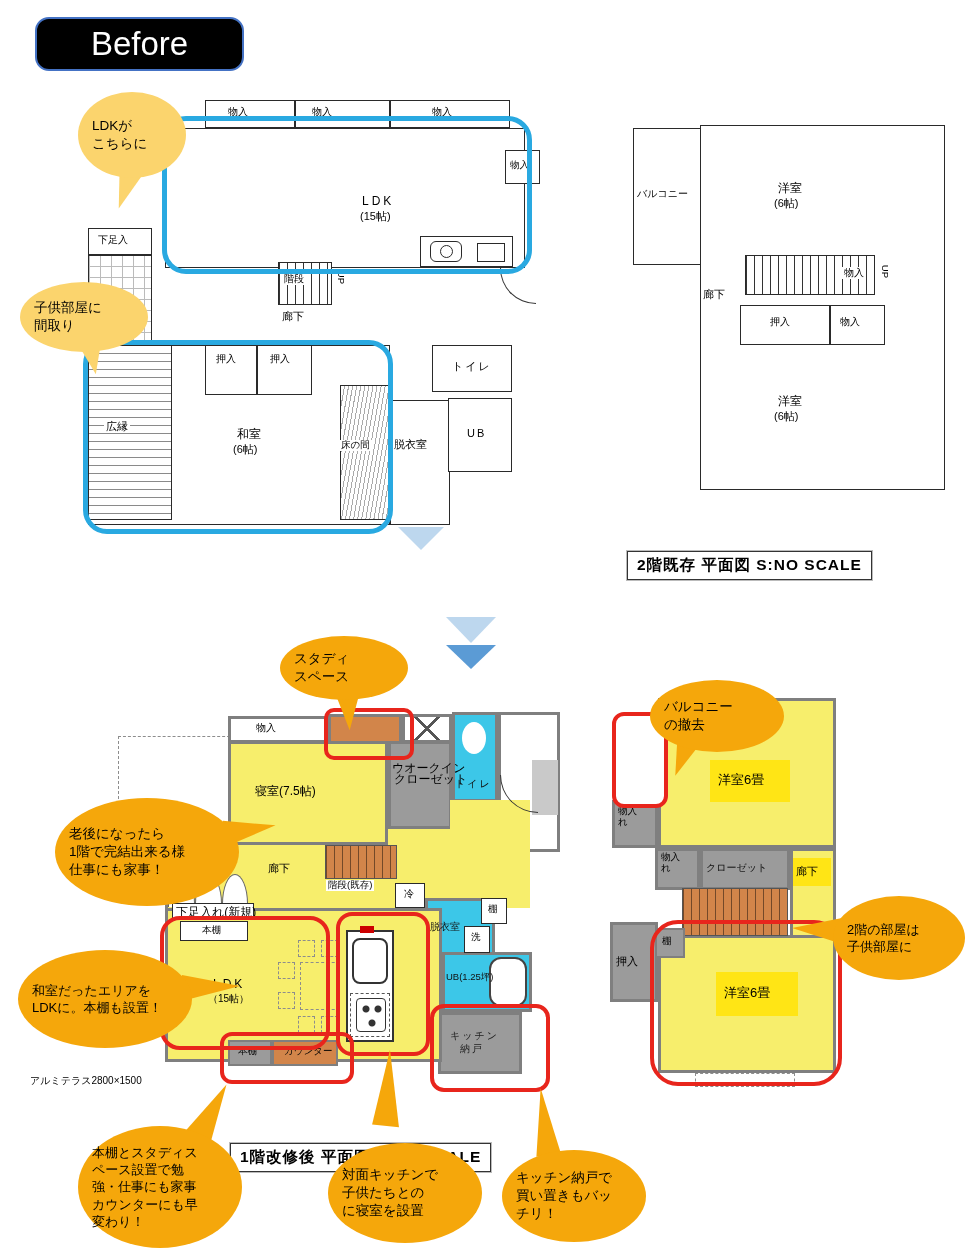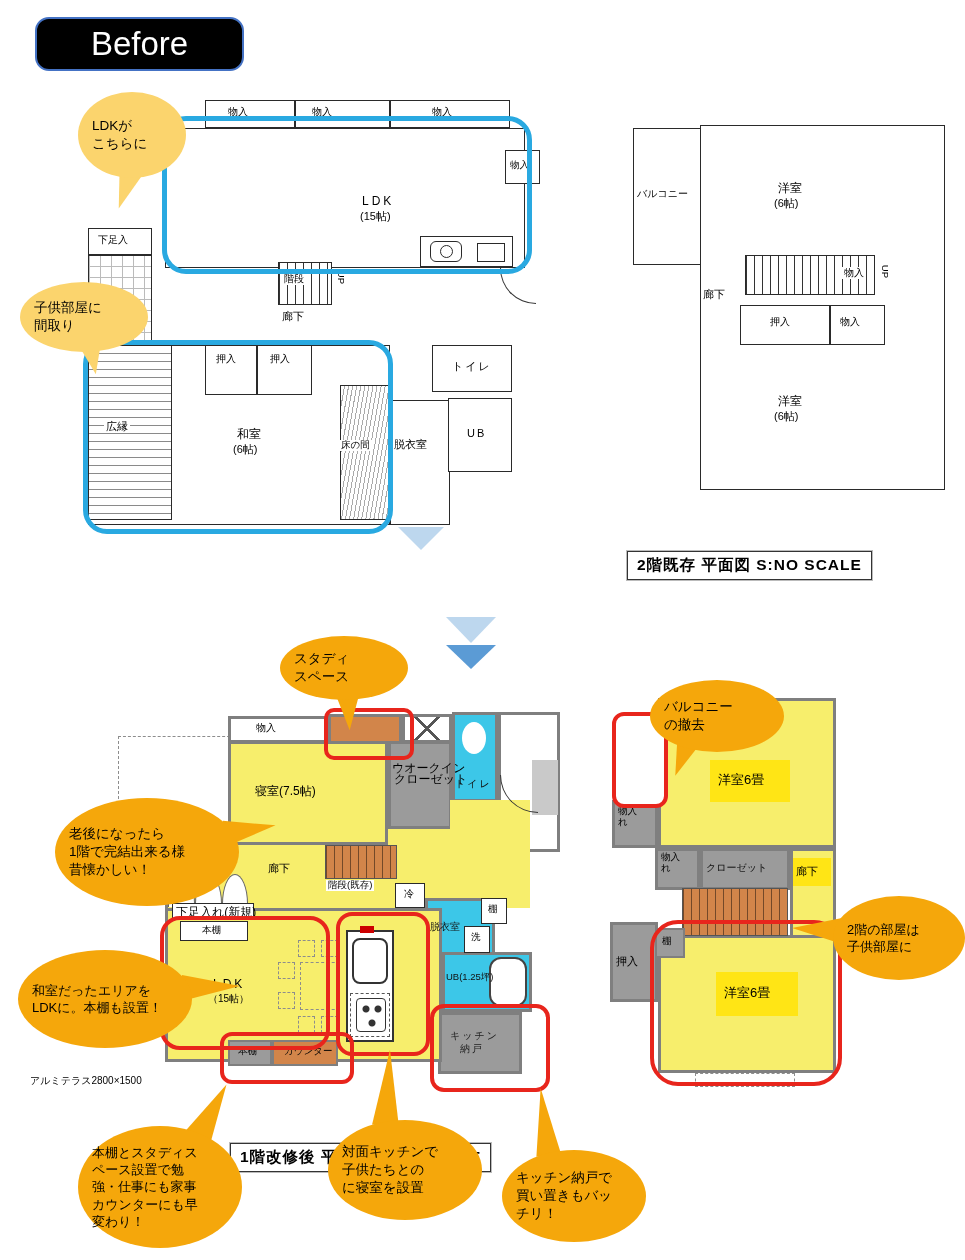--- a/index.html
+++ b/index.html
@@ -269,21 +269,21 @@
 
   <div class="bub orange" style="left:280px;top:636px;width:128px;height:64px">
     <div>スタディ</div>
     <div>スペース</div>
   </div>
   <div class="tail" style="left:338px;top:692px;border-left:9px solid transparent;border-right:16px solid transparent;border-top:38px solid #f5a70b;transform:rotate(-8deg)"></div>
 
   <div class="bub orange" style="left:55px;top:798px;width:184px;height:108px">
     <div>老後になったら</div>
     <div>1階で完結出来る様</div>
-    <div>昔懐かしい！</div>
+    <div>仕事にも家事！</div>
   </div>
   <div class="tail" style="left:224px;top:818px;border-top:10px solid transparent;border-bottom:16px solid transparent;border-left:52px solid #f5a70b;transform:rotate(-6deg)"></div>
 
   <div class="bub orange" style="left:18px;top:950px;width:174px;height:98px;font-size:13px">
     <div>和室だったエリアを</div>
     <div>LDKに。本棚も設置！</div>
   </div>
   <div class="tail" style="left:182px;top:975px;border-top:11px solid transparent;border-bottom:15px solid transparent;border-left:58px solid #f5a70b"></div>
 
   <div class="bub orange" style="left:650px;top:680px;width:134px;height:72px">
@@ -300,21 +300,21 @@
 
   <div class="bub orange" style="left:78px;top:1126px;width:164px;height:122px;font-size:13px">
     <div>本棚とスタディス</div>
     <div>ペース設置で勉</div>
     <div>強・仕事にも家事</div>
     <div>カウンターにも早</div>
     <div>変わり！</div>
   </div>
   <div class="tail" style="left:200px;top:1082px;border-left:10px solid transparent;border-right:18px solid transparent;border-bottom:60px solid #f5a70b;transform:rotate(32deg)"></div>
 
-  <div class="bub orange" style="left:328px;top:1120px;width:154px;height:100px">
+  <div class="bub orange" style="left:328px;top:1143px;width:154px;height:100px">
     <div>対面キッチンで</div>
     <div>子供たちとの</div>
     <div>に寝室を設置</div>
   </div>
   <div class="tail" style="left:376px;top:1050px;border-left:10px solid transparent;border-right:17px solid transparent;border-bottom:76px solid #f5a70b;transform:rotate(6deg)"></div>
 
   <div class="bub orange" style="left:502px;top:1150px;width:144px;height:92px">
     <div>キッチン納戸で</div>
     <div>買い置きもバッ</div>
     <div>チリ！</div>

